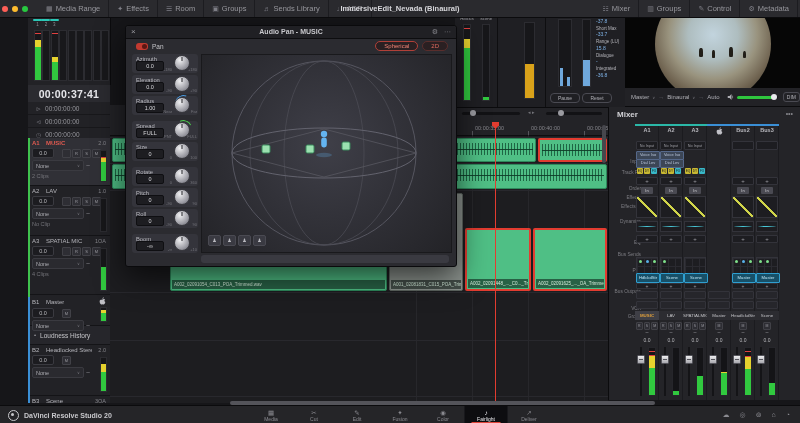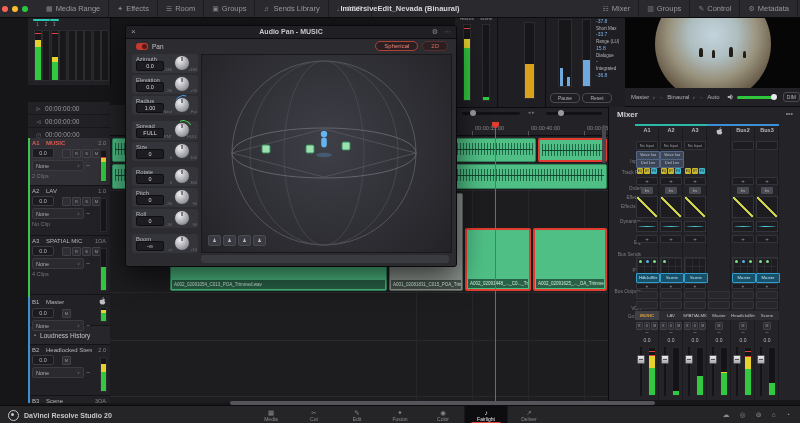--- a/index.html
+++ b/index.html
@@ -233,20 +233,21 @@
         <div class="peak" style="top: 2px;"></div>
       </div>
       <div class="mb-slot" style="left: 31.2px;"></div>
       <div class="mb-slot" style="left: 39.6px;"></div>
       <div class="mb-slot" style="left: 48px;"></div>
       <div class="mb-slot" style="left: 56.4px;"></div>
       <div class="mb-slot" style="left: 64.8px;"></div>
       <div class="mb-slot" style="left: 73.2px;"></div>
     </div>
 
+  <div id="timecode">00:00:37:41</div>
   <div id="ranges">
       <div class="rrow">
         <div class="ic">⊳</div>
         <div>00:00:00:00</div>
       </div>
       <div class="rrow">
         <div class="ic">⊲</div>
         <div>00:00:00:00</div>
       </div>
       <div class="rrow">

